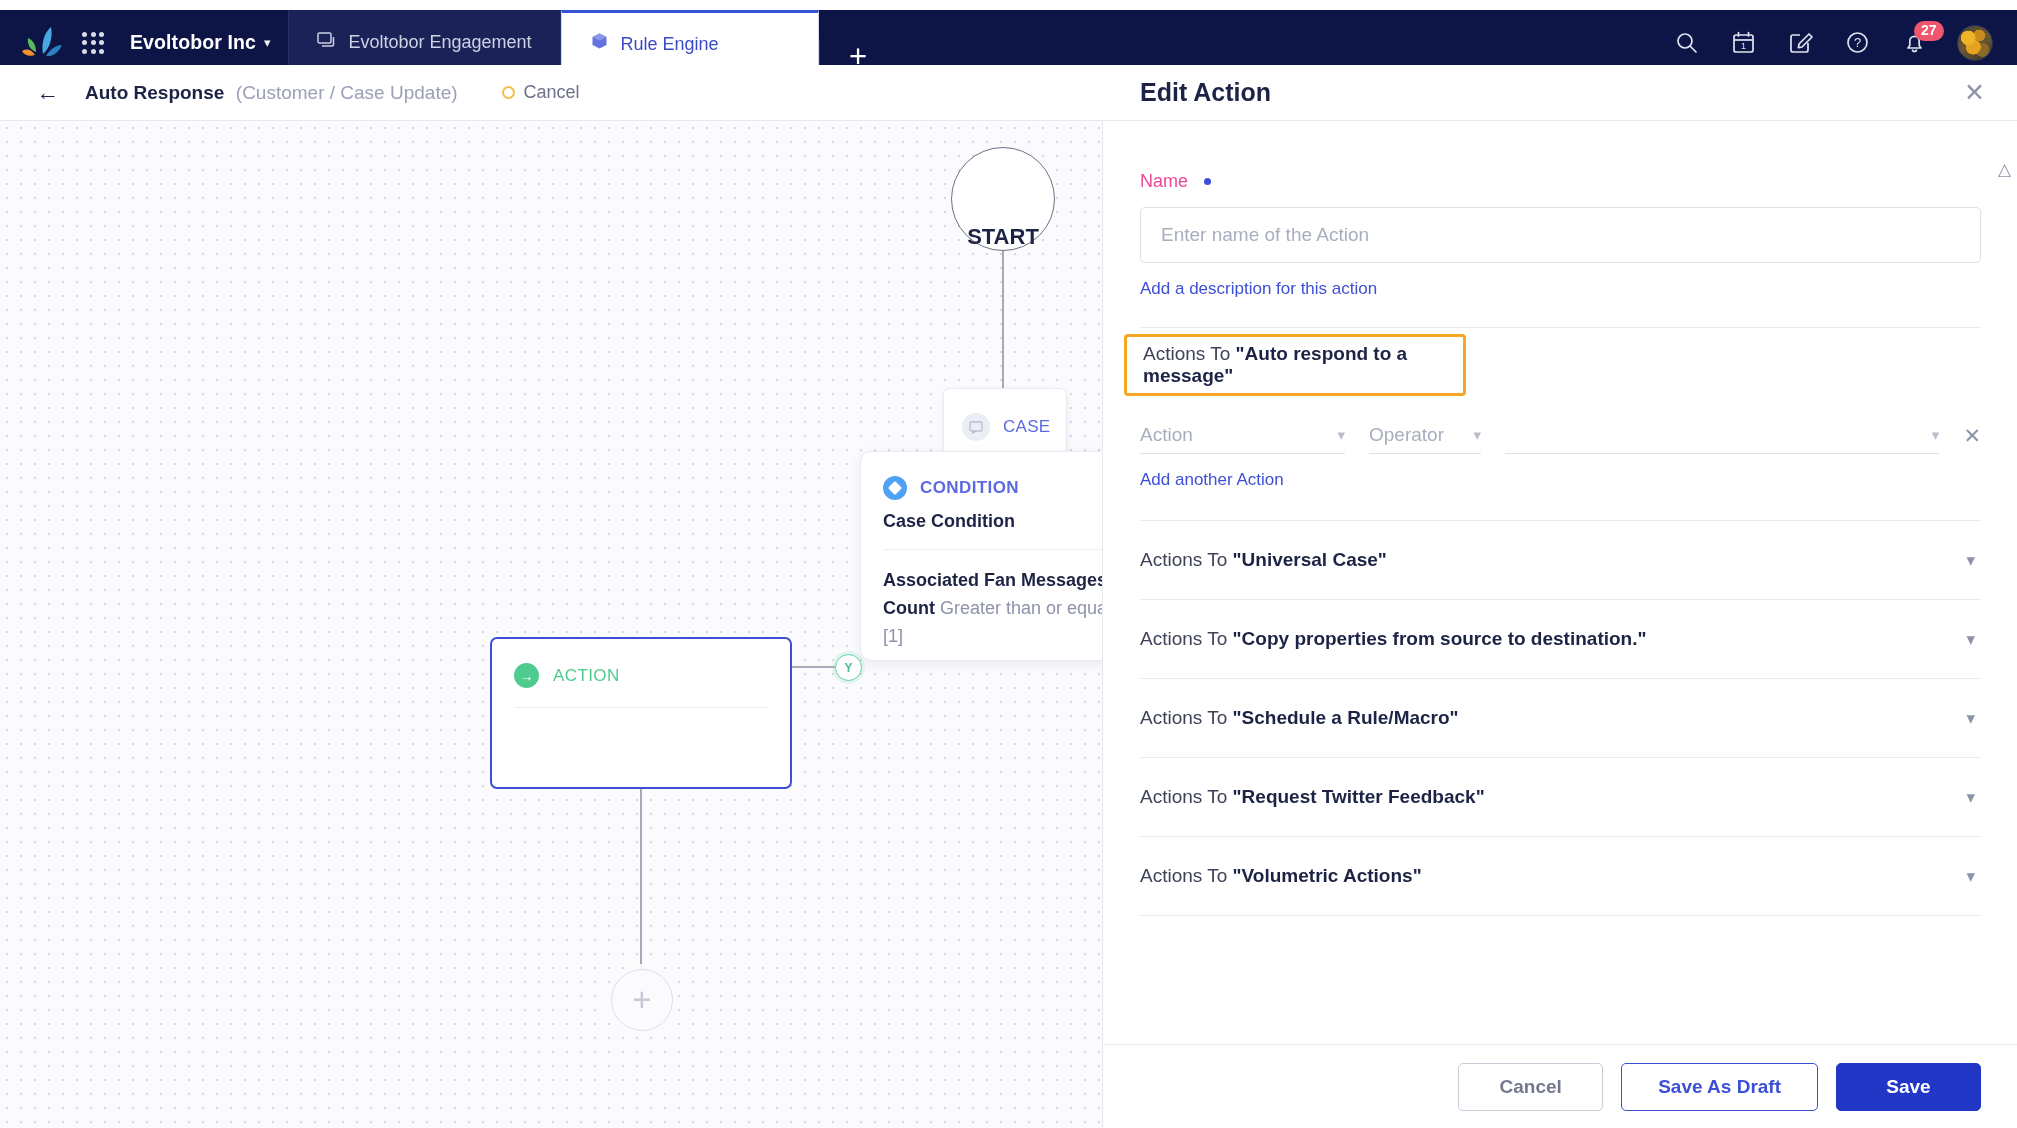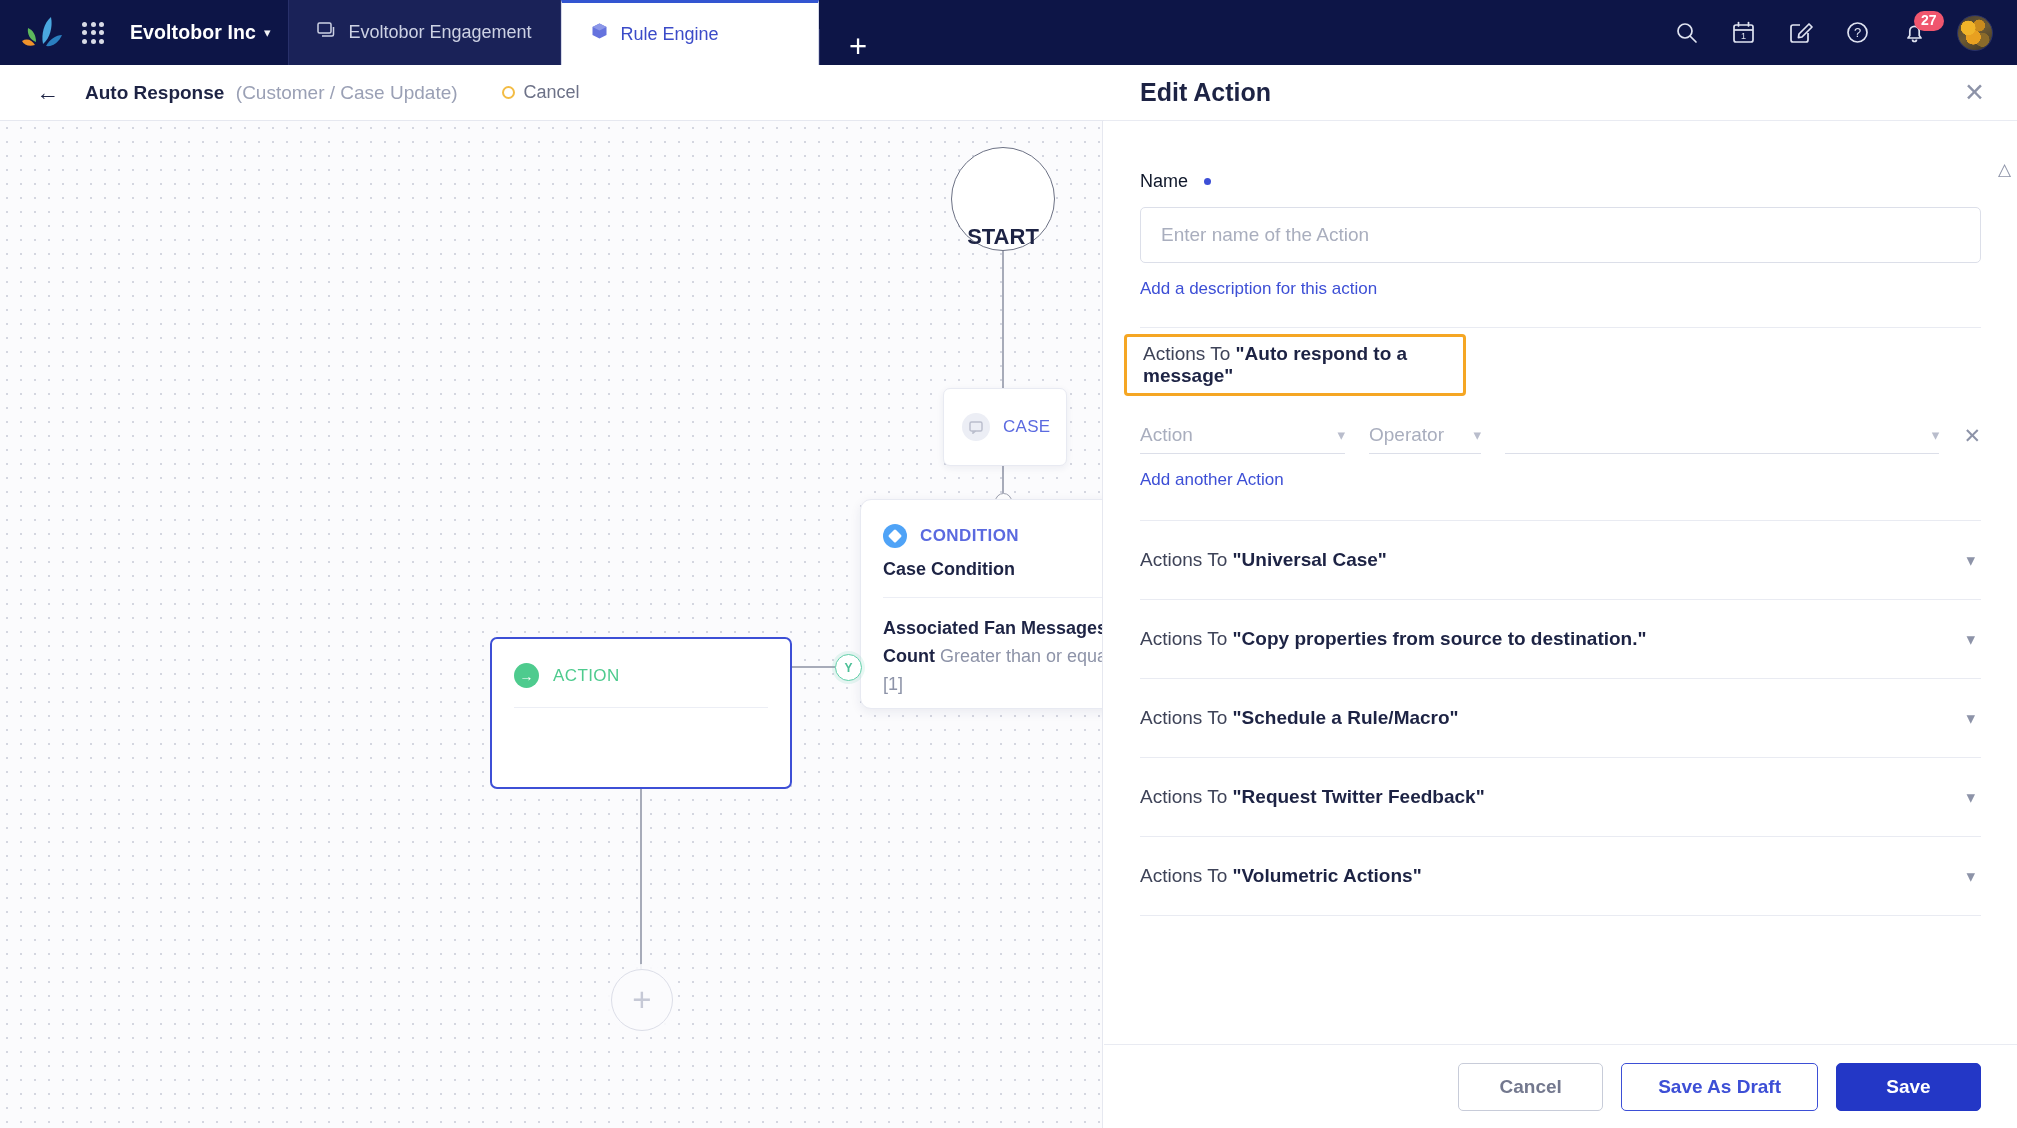--- a/index.html
+++ b/index.html
@@ -11,21 +11,21 @@
   }
   #app {
     position: absolute; left: 0; top: 0;
     width: 2017px; height: 1128px;
     background: #ffffff;
     overflow: hidden;
   }
 
   
   .topnav {
-    position: absolute; left: 0; top: 0; width: 2017px; height: 65px;
+    position: absolute; left: 0; top: 10px; width: 2017px; height: 65px;
     background: #0d1547;
     display: flex; align-items: stretch;
   }
   .nav-left { display: flex; align-items: center; height: 65px; padding-left: 22px; gap: 20px; }
   .logo { width: 40px; height: 38px; position: relative; flex: none; }
   .brandbox { display: flex; align-items: center; gap: 8px; padding: 0 18px 0 6px; height: 65px; }
   .brand-name { color: #ffffff; font-size: 19.5px; font-weight: bold; letter-spacing: .1px; }
   .chev-sm { color: #ffffff; font-size: 13px; opacity: .95; }
   .grid-dots { display: grid; grid-template-columns: repeat(3, 5px); grid-template-rows: repeat(3, 5px); gap: 3.5px; flex: none; }
   .grid-dots i { display: block; width: 5px; height: 5px; border-radius: 50%; background: #d8dbe6; }
@@ -108,21 +108,21 @@
   .case-icon {
     width: 28px; height: 28px; border-radius: 50%; background: #eceef5;
     display: flex; align-items: center; justify-content: center; color: #b9bdcc; font-size: 15px;
   }
   .case-label { color: #5b6ae0; font-size: 17px; letter-spacing: .3px; }
 
   .condition-node {
     left: 860px; top: 330px; width: 300px; height: 210px;
     background: #ffffff; border: 1px solid #e8eaf2; border-radius: 11px;
     box-shadow: 0 3px 11px rgba(30,40,90,.08);
-    padding: 24px 22px 0 22px; cursor: pointer; margin-top: 48px;
+    padding: 24px 22px 0 22px; cursor: pointer;
   }
   .cond-head { display: flex; align-items: center; gap: 13px; }
   .cond-diamond {
     width: 24px; height: 24px; border-radius: 50%; background: #4fa3f7;
     display: flex; align-items: center; justify-content: center;
   }
   .cond-diamond::after { content: ""; width: 10px; height: 10px; background: #fff; transform: rotate(45deg); border-radius: 1.5px; }
   .cond-kind { color: #5b6ae0; font-size: 17px; font-weight: 600; letter-spacing: .4px; }
   .cond-title { font-size: 18px; font-weight: bold; color: #1d2344; margin-top: 11px; }
   .cond-divider { height: 1px; background: #eceef5; margin: 17px 0 0 0; }
@@ -172,21 +172,21 @@
     height: 56px; flex: none; display: flex; align-items: center;
     padding: 0 32px 0 36px; border-bottom: 1px solid #e9ebf2;
   }
   .panel-title { font-size: 25px; font-weight: bold; color: #1d2344; }
   .panel-close { margin-left: auto; font-size: 25px; color: #8d93a8; cursor: pointer; line-height: 1; font-weight: 300; }
 
   .panel-body { flex: 1 1 auto; overflow-y: auto; padding: 0 36px 0 36px; position: relative; }
   .panel-body::-webkit-scrollbar { width: 8px; }
   .panel-body::-webkit-scrollbar-thumb { background: #d9dbe6; border-radius: 4px; }
 
-  .field-label { margin-top: 50px; font-size: 18px; color: #0f172a; display: flex; align-items: center; gap: 16px; }
+  .field-label { margin-top: 50px; font-size: 18px; color: #ec4899; display: flex; align-items: center; gap: 16px; }
   .req-dot { width: 7px; height: 7px; border-radius: 50%; background: #3d4fd6; display: inline-block; }
   .name-input {
     margin-top: 15px; width: 100%; height: 56px;
     border: 1px solid #dcdfe9; border-radius: 5px;
     padding: 8px 20px; font-size: 19px; color: #4c1d95;
     font-family: "Liberation Sans", sans-serif; background: #fff; outline: none;
   }
   .name-input::placeholder { color: #a9aebe; }
   .link-text { display: inline-block; margin-top: 16px; font-size: 17px; color: #3d4fd6; cursor: pointer; }
 

